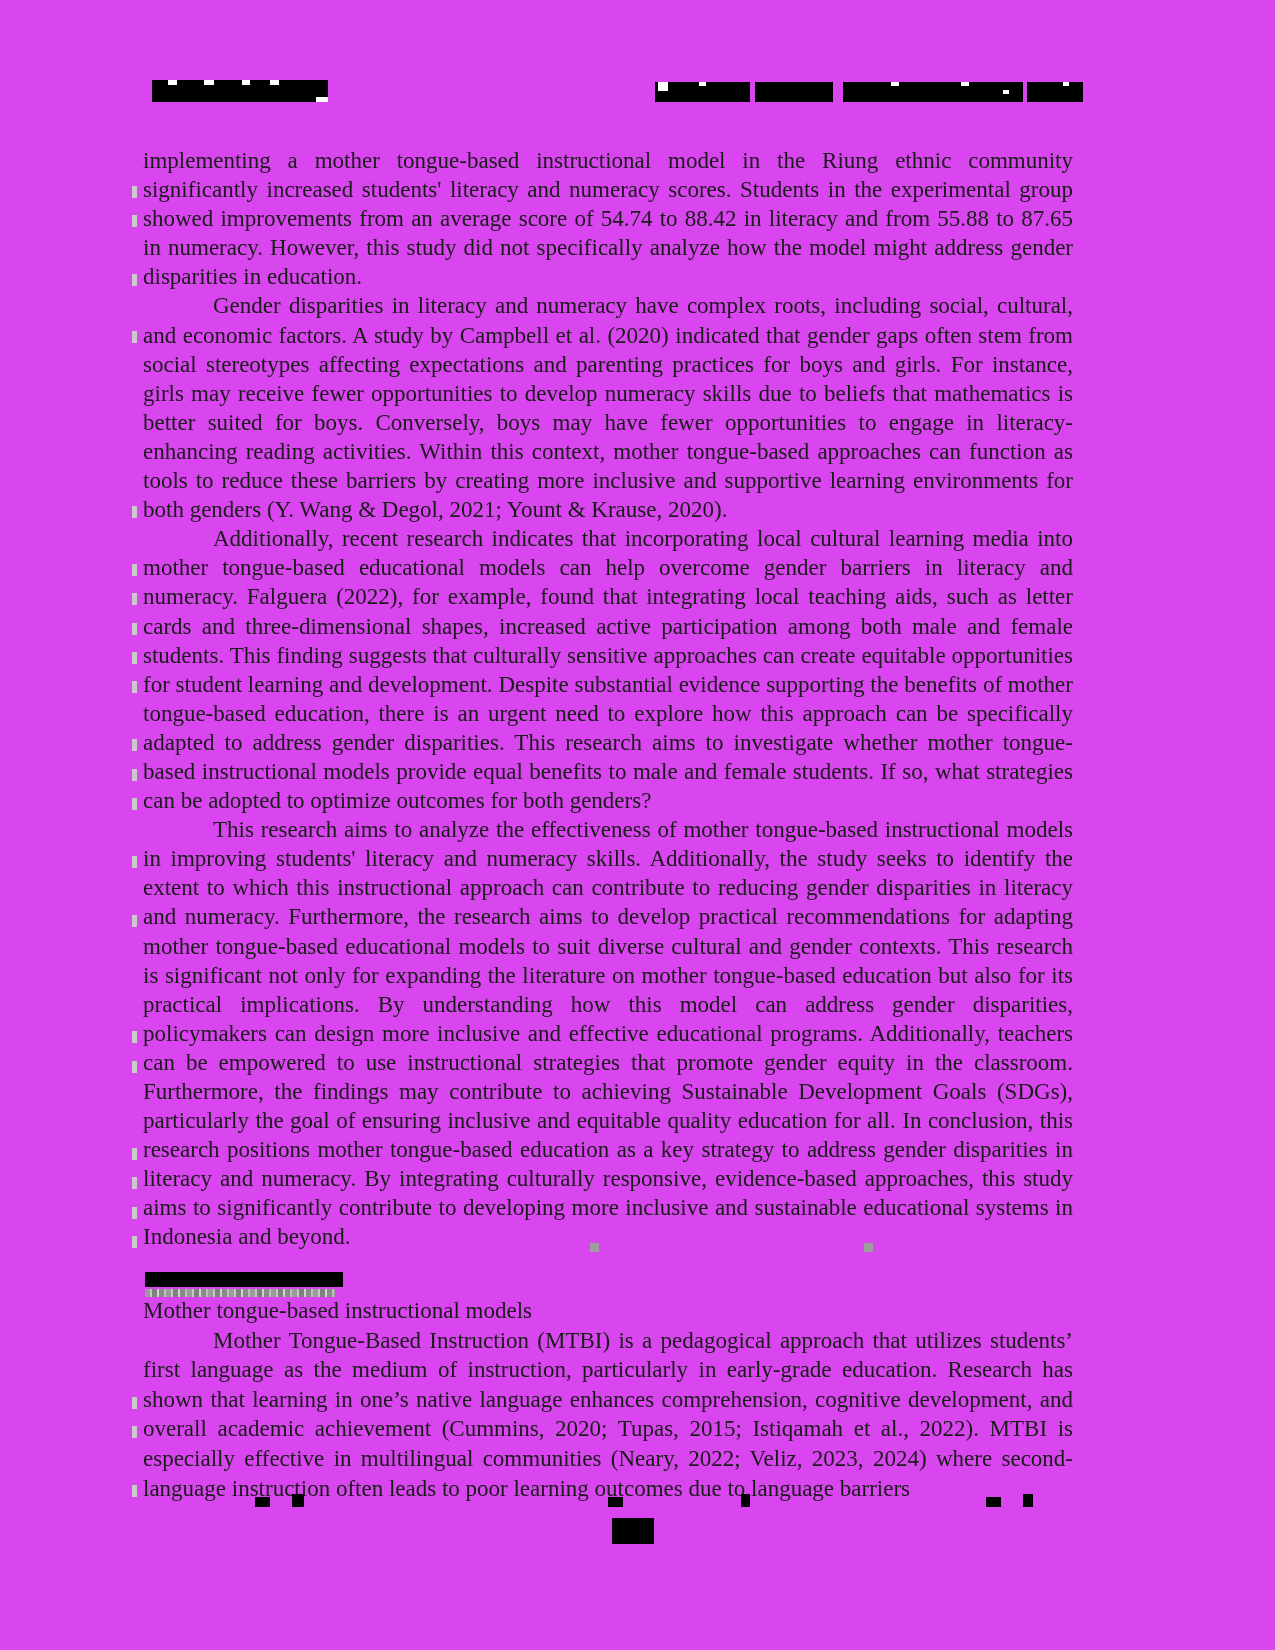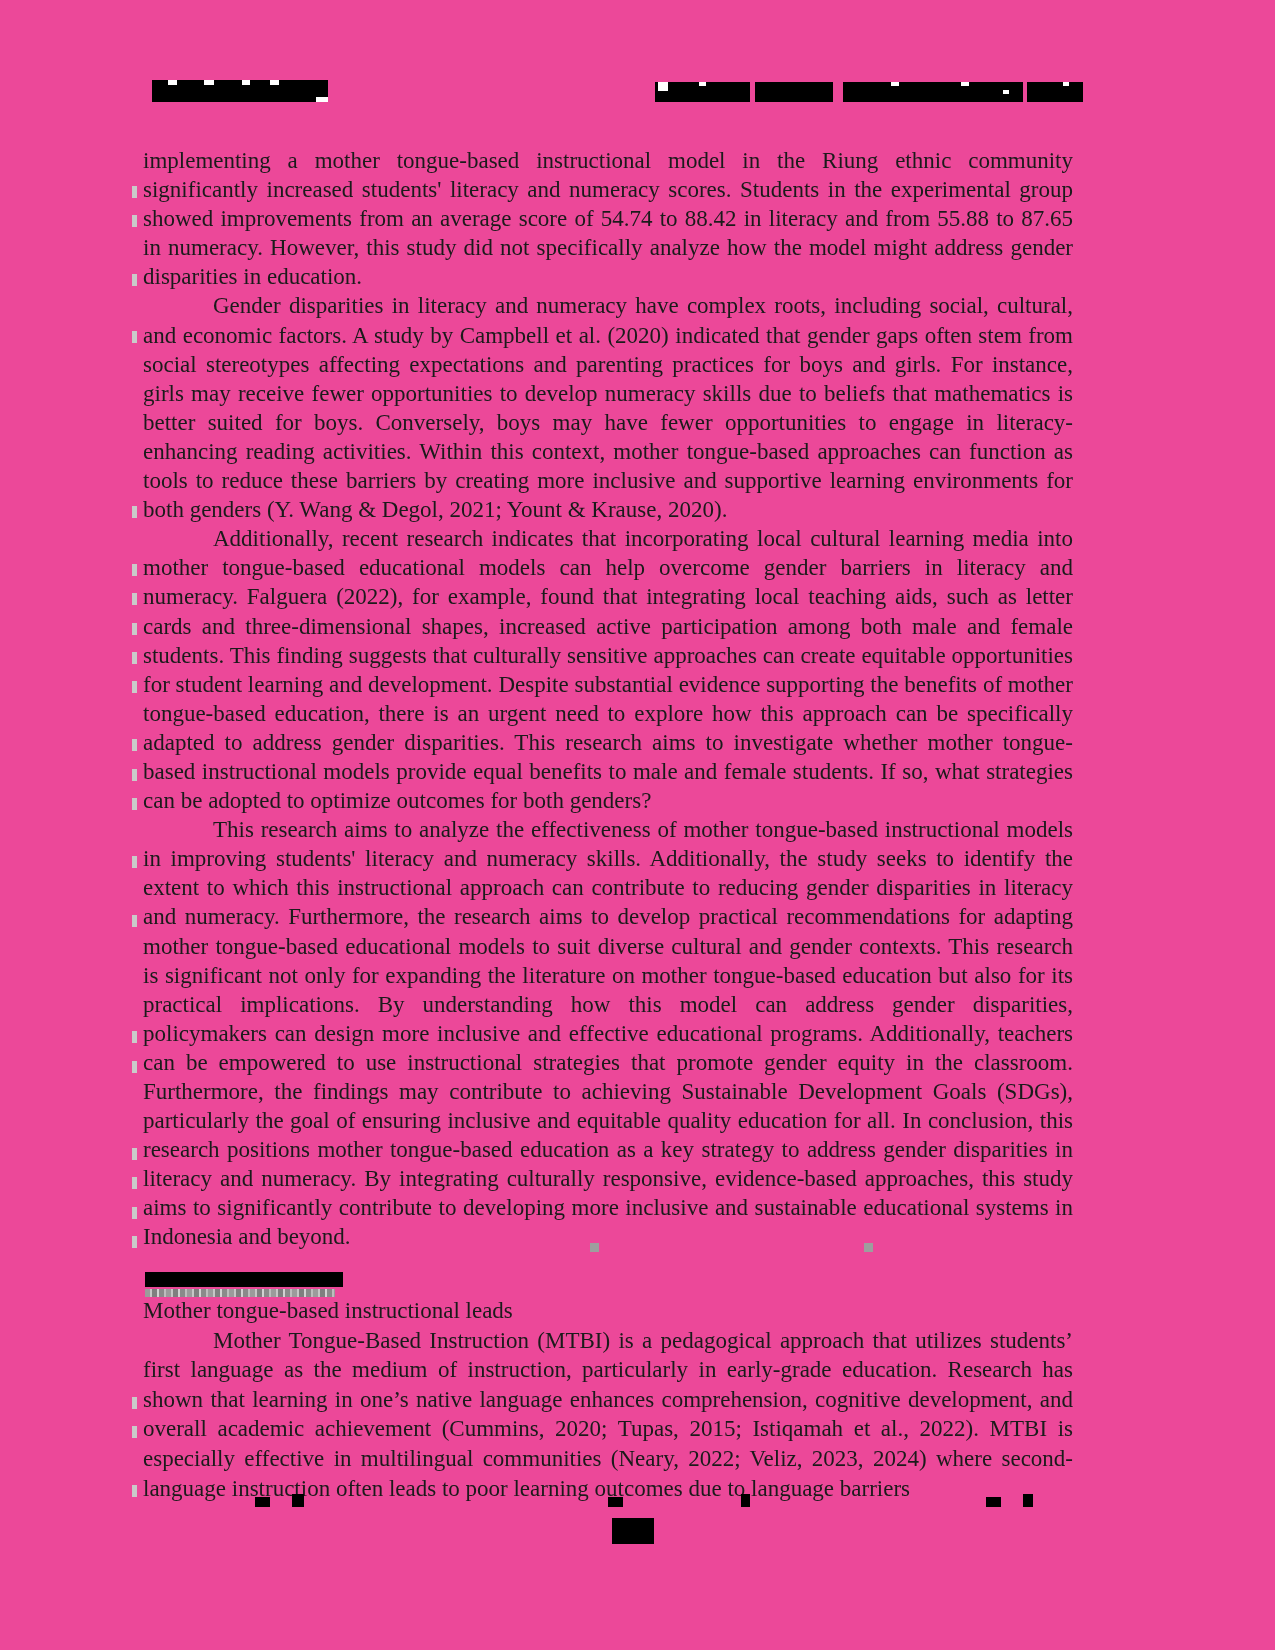--- a/index.html
+++ b/index.html
@@ -1,19 +1,19 @@
 <!DOCTYPE html>
 <html><head>
 <meta charset="utf-8">
 <style>
   html,body { margin:0; padding:0; background:#ffffff; }
   .page {
     position:relative;
     width:1275px; height:1650px;
-    background:#ec4899;
+    background:#d946ef;
     font-family:"Liberation Serif", serif;
     color:#1b1b1b;
     overflow:hidden;
   }
   .redact { position:absolute; background:#000; }
   .notch  { position:absolute; background:#fff; }
   .textblock {
     position:absolute;
     left:143px; width:930px;
     font-size:23px;
@@ -63,21 +63,21 @@
     <p>implementing a mother tongue-based instructional model in the Riung ethnic community significantly increased students' literacy and numeracy scores. Students in the experimental group showed improvements from an average score of 54.74 to 88.42 in literacy and from 55.88 to 87.65 in numeracy. However, this study did not specifically analyze how the model might address gender disparities in education.</p>
     <p class="indent">Gender disparities in literacy and numeracy have complex roots, including social, cultural, and economic factors. A study by Campbell et al. (2020) indicated that gender gaps often stem from social stereotypes affecting expectations and parenting practices for boys and girls. For instance, girls may receive fewer opportunities to develop numeracy skills due to beliefs that mathematics is better suited for boys. Conversely, boys may have fewer opportunities to engage in literacy-enhancing reading activities. Within this context, mother tongue-based approaches can function as tools to reduce these barriers by creating more inclusive and supportive learning environments for both genders (Y. Wang &amp; Degol, 2021; Yount &amp; Krause, 2020).</p>
     <p class="indent">Additionally, recent research indicates that incorporating local cultural learning media into mother tongue-based educational models can help overcome gender barriers in literacy and numeracy. Falguera (2022), for example, found that integrating local teaching aids, such as letter cards and three-dimensional shapes, increased active participation among both male and female students. This finding suggests that culturally sensitive approaches can create equitable opportunities for student learning and development. Despite substantial evidence supporting the benefits of mother tongue-based education, there is an urgent need to explore how this approach can be specifically adapted to address gender disparities. This research aims to investigate whether mother tongue-based instructional models provide equal benefits to male and female students. If so, what strategies can be adopted to optimize outcomes for both genders?</p>
     <p class="indent">This research aims to analyze the effectiveness of mother tongue-based instructional models in improving students' literacy and numeracy skills. Additionally, the study seeks to identify the extent to which this instructional approach can contribute to reducing gender disparities in literacy and numeracy. Furthermore, the research aims to develop practical recommendations for adapting mother tongue-based educational models to suit diverse cultural and gender contexts. This research is significant not only for expanding the literature on mother tongue-based education but also for its practical implications. By understanding how this model can address gender disparities, policymakers can design more inclusive and effective educational programs. Additionally, teachers can be empowered to use instructional strategies that promote gender equity in the classroom. Furthermore, the findings may contribute to achieving Sustainable Development Goals (SDGs), particularly the goal of ensuring inclusive and equitable quality education for all. In conclusion, this research positions mother tongue-based education as a key strategy to address gender disparities in literacy and numeracy. By integrating culturally responsive, evidence-based approaches, this study aims to significantly contribute to developing more inclusive and sustainable educational systems in Indonesia and beyond.</p>
   </div>
 
   <div class="redact" style="left:145px; top:1272px; width:198px; height:15px;"></div>
   <div id="heading-remnant"></div>
 
   <div class="textblock" id="litrev">
-    <p>Mother tongue-based instructional leads</p>
+    <p>Mother tongue-based instructional models</p>
     <p class="indent">Mother Tongue-Based Instruction (MTBI) is a pedagogical approach that utilizes students’ first language as the medium of instruction, particularly in early-grade education. Research has shown that learning in one’s native language enhances comprehension, cognitive development, and overall academic achievement (Cummins, 2020; Tupas, 2015; Istiqamah et al., 2022). MTBI is especially effective in multilingual communities (Neary, 2022; Veliz, 2023, 2024) where second-language instruction often leads to poor learning outcomes due to language barriers</p>
   </div>
 
   <div class="redact" style="left:612px; top:1518px; width:42px; height:26px;"></div>
 
   <div id="deco">
       <div class="mark" style="left: 132px; top: 186px; width: 5px; height: 12px; background: rgb(202, 202, 202);"></div>
       <div class="mark" style="left: 132px; top: 215px; width: 5px; height: 12px; background: rgb(202, 202, 202);"></div>
       <div class="mark" style="left: 132px; top: 274px; width: 5px; height: 12px; background: rgb(202, 202, 202);"></div>
       <div class="mark" style="left: 132px; top: 331px; width: 5px; height: 12px; background: rgb(202, 202, 202);"></div>

